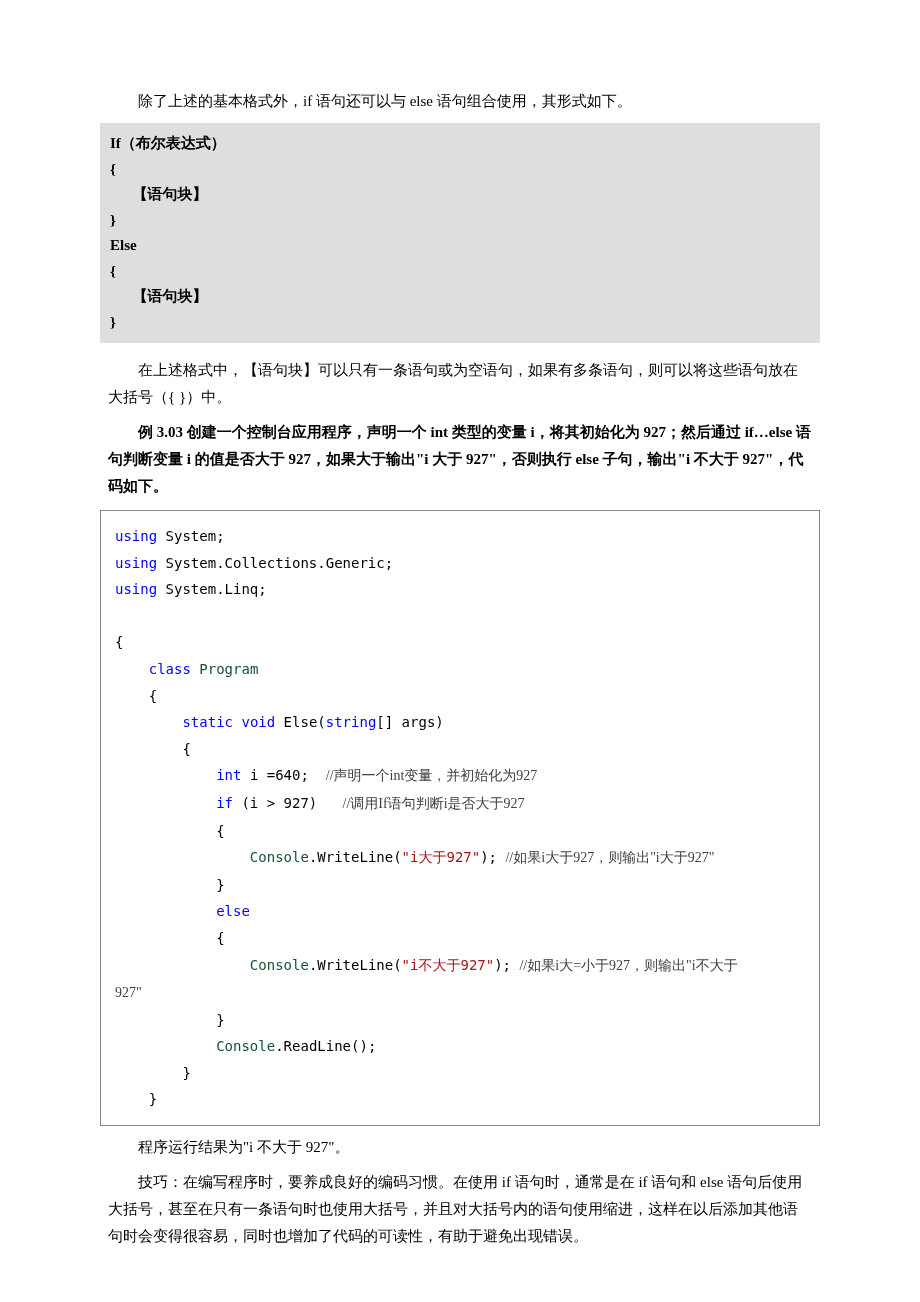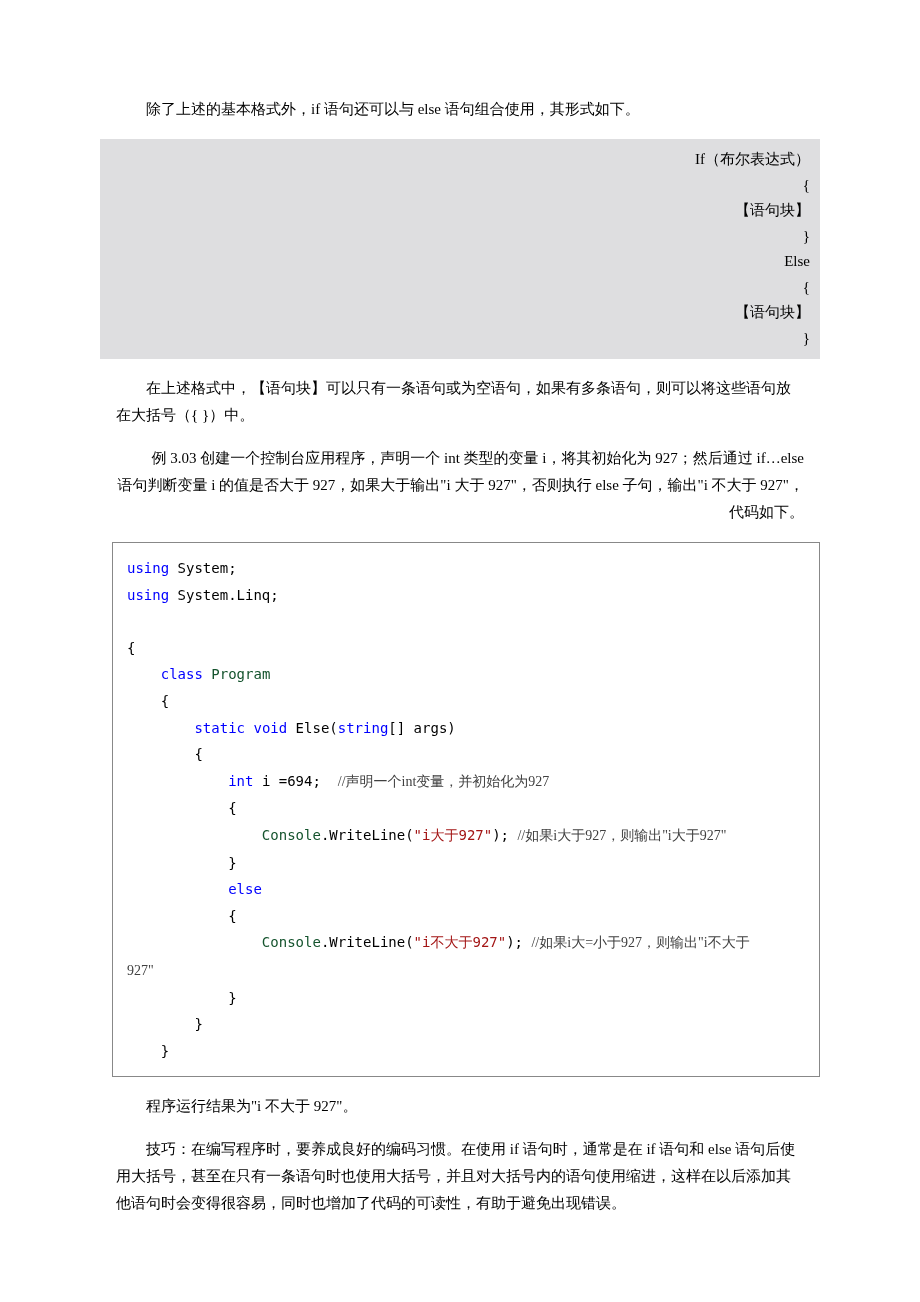--- a/index.html
+++ b/index.html
@@ -8,38 +8,37 @@
     font-family: "SimSun", "宋体", serif;
     font-size: 15px;
     line-height: 1.8;
     color: #000;
     background: #fff;
     width: 920px;
     box-sizing: border-box;
   }
   .para {
     text-indent: 2em;
-    margin: 16px;
+    margin: 8px;
   }
   .bold {
-    font-weight: normal;
-    text-align: right;
+    font-weight: bold;
   }
   .gray-box {
     background: #dedee0;
     padding: 8px 10px;
     margin: 6px 0 14px 0;
     font-family: "SimSun", serif;
     line-height: 1.7;
   }
   .gray-box .line { white-space: pre; }
   .code-box {
     border: 1px solid #888;
     padding: 12px 14px;
-    margin: 10px 0 4px 12px;
+    margin: 10px 0 4px 0;
     font-family: "SimSun", "Consolas", monospace;
     font-size: 14px;
     line-height: 1.9;
   }
   .code-box .line { white-space: pre; }
   .kw-blue { color: #0000ff; }
   .kw-cyan { color: #14532d; }
   .kw-green { color: #404040; font-family: Liberation Serif, serif; }
   .kw-red { color: #a31515; }
 </style>
@@ -58,34 +57,37 @@
   <div class="line bold">      【语句块】</div>
   <div class="line bold">}</div>
 </div>
 
 <p class="para">在上述格式中，【语句块】可以只有一条语句或为空语句，如果有多条语句，则可以将这些语句放在大括号（{ }）中。</p>
 
 <p class="para bold" style="text-indent:2em;">例 3.03 创建一个控制台应用程序，声明一个 int 类型的变量 i，将其初始化为 927；然后通过 if…else 语句判断变量 i 的值是否大于 927，如果大于输出"i 大于 927"，否则执行 else 子句，输出"i 不大于 927"，代码如下。</p>
 
 <div class="code-box">
 <div class="line"><span class="kw-blue">using</span><span> System;</span></div>
+<div class="line"><span class="kw-blue">using</span><span> System.Collections.Generic;</span></div>
 <div class="line"><span class="kw-blue">using</span><span> System.Linq;</span></div>
 <div class="line">&nbsp;</div>
 <div class="line"><span>{</span></div>
 <div class="line">    <span class="kw-blue">class</span> <span class="kw-cyan">Program</span></div>
 <div class="line">    <span>{</span></div>
 <div class="line">        <span class="kw-blue">static</span> <span class="kw-blue">void</span><span> Else(</span><span class="kw-blue">string</span><span>[] args)</span></div>
 <div class="line">        <span>{</span></div>
-<div class="line">            <span class="kw-blue">int</span><span> i =694;  </span><span class="kw-green">//声明一个int变量，并初始化为927</span></div>
+<div class="line">            <span class="kw-blue">int</span><span> i =640;  </span><span class="kw-green">//声明一个int变量，并初始化为927</span></div>
+<div class="line">            <span class="kw-blue">if</span><span> (i &gt; 927)   </span><span class="kw-green">//调用If语句判断i是否大于927</span></div>
 <div class="line">            <span>{</span></div>
 <div class="line">                <span class="kw-cyan">Console</span><span>.WriteLine(</span><span class="kw-red">"i大于927"</span><span>); </span><span class="kw-green">//如果i大于927，则输出"i大于927"</span></div>
 <div class="line">            <span>}</span></div>
 <div class="line">            <span class="kw-blue">else</span></div>
 <div class="line">            <span>{</span></div>
 <div class="line">                <span class="kw-cyan">Console</span><span>.WriteLine(</span><span class="kw-red">"i不大于927"</span><span>); </span><span class="kw-green">//如果i大=小于927，则输出"i不大于</span></div>
 <div class="line"><span class="kw-green">927"</span></div>
 <div class="line">            <span>}</span></div>
+<div class="line">            <span class="kw-cyan">Console</span><span>.ReadLine();</span></div>
 <div class="line">        <span>}</span></div>
 <div class="line">    <span>}</span></div>
 </div>
 
 <p class="para">程序运行结果为"i 不大于 927"。</p>
 <p class="para">技巧：在编写程序时，要养成良好的编码习惯。在使用 if 语句时，通常是在 if 语句和 else 语句后使用大括号，甚至在只有一条语句时也使用大括号，并且对大括号内的语句使用缩进，这样在以后添加其他语句时会变得很容易，同时也增加了代码的可读性，有助于避免出现错误。</p>
 
 </body></html>

